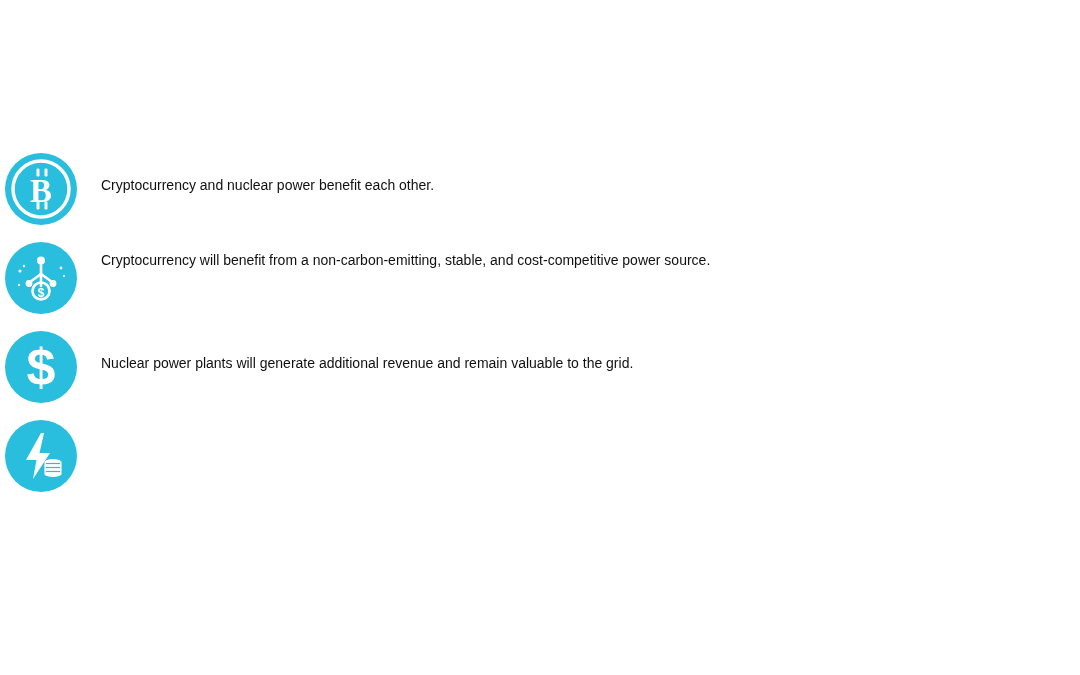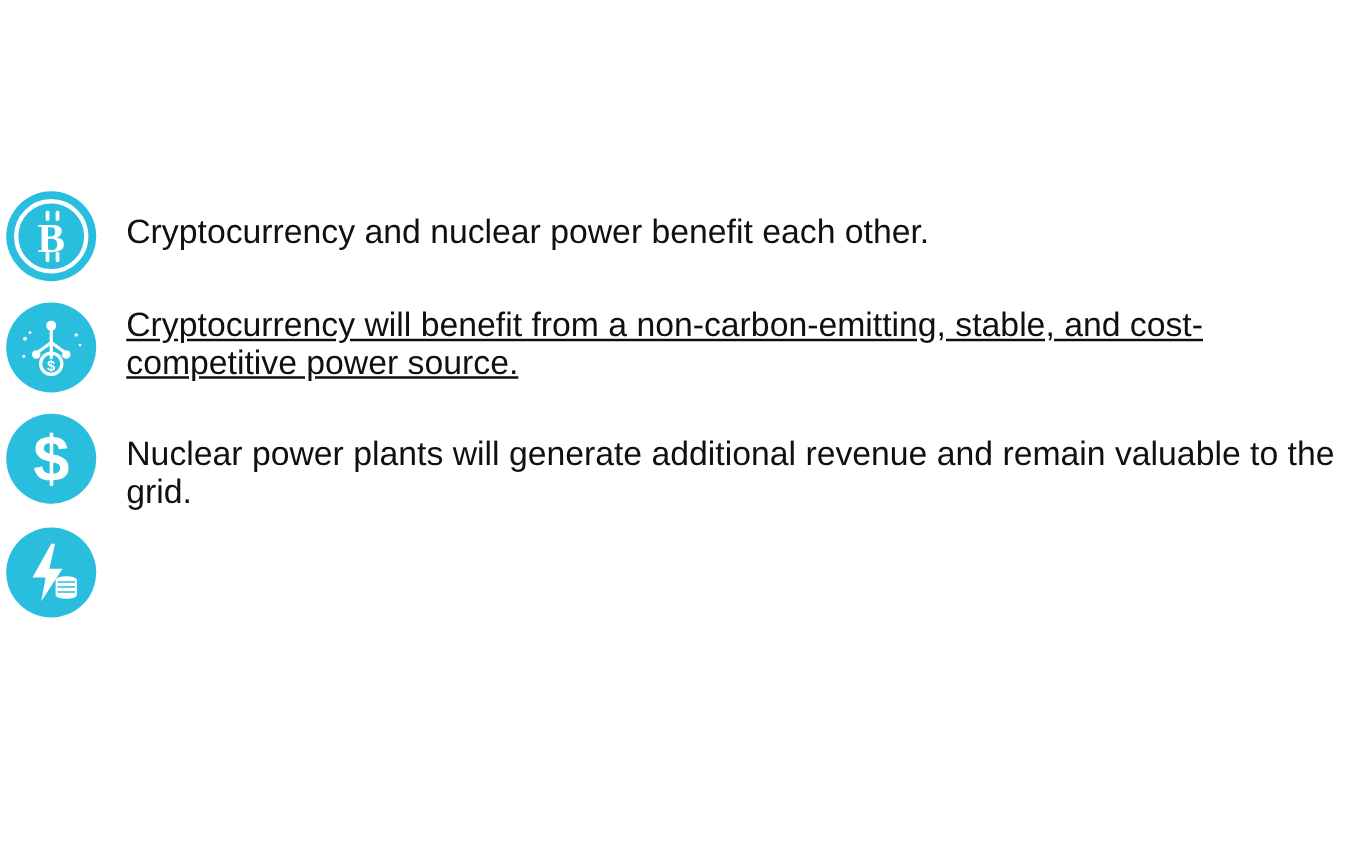--- a/index.html
+++ b/index.html
@@ -40,29 +40,29 @@
     align-items: center;
     justify-content: center;
   }
   .icon-cell svg {
     display: block;
   }
   .bullet-text {
     flex: 1 1 auto;
     padding-left: 21px;
     padding-right: 0px;
-    font-size: 27px;
+    font-size: 14px;
     line-height: 30px;
     color: #101010;
     font-family: "Liberation Sans", sans-serif;
     padding-top: 17px;
     white-space: pre-wrap;
   }
   .row-1 .bullet-text { padding-top: 20px; }
-  .row-2 .bullet-text { padding-top: 6px; text-decoration: underline; }
+  .row-2 .bullet-text { padding-top: 6px; }
   .row-3 .bullet-text { padding-top: 20px; }
   .row-4 .bullet-text { padding-top: 6px; }
 </style>
 </head>
 <body>
 
 <div class="slide">
 
   <div class="bullet-list">
 

